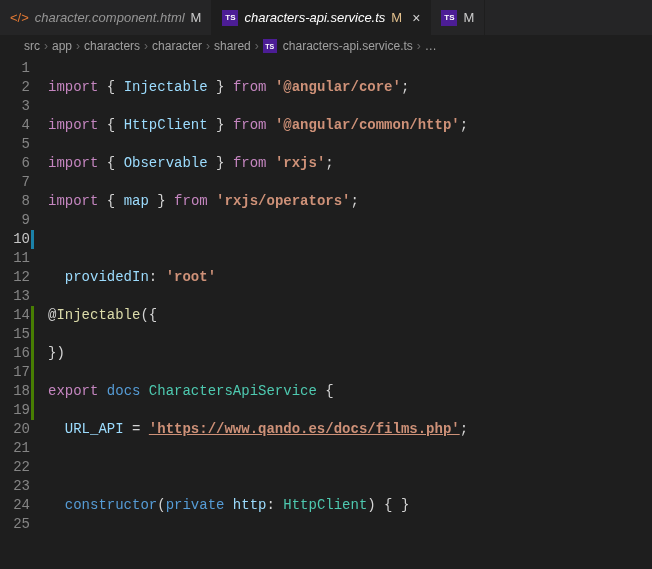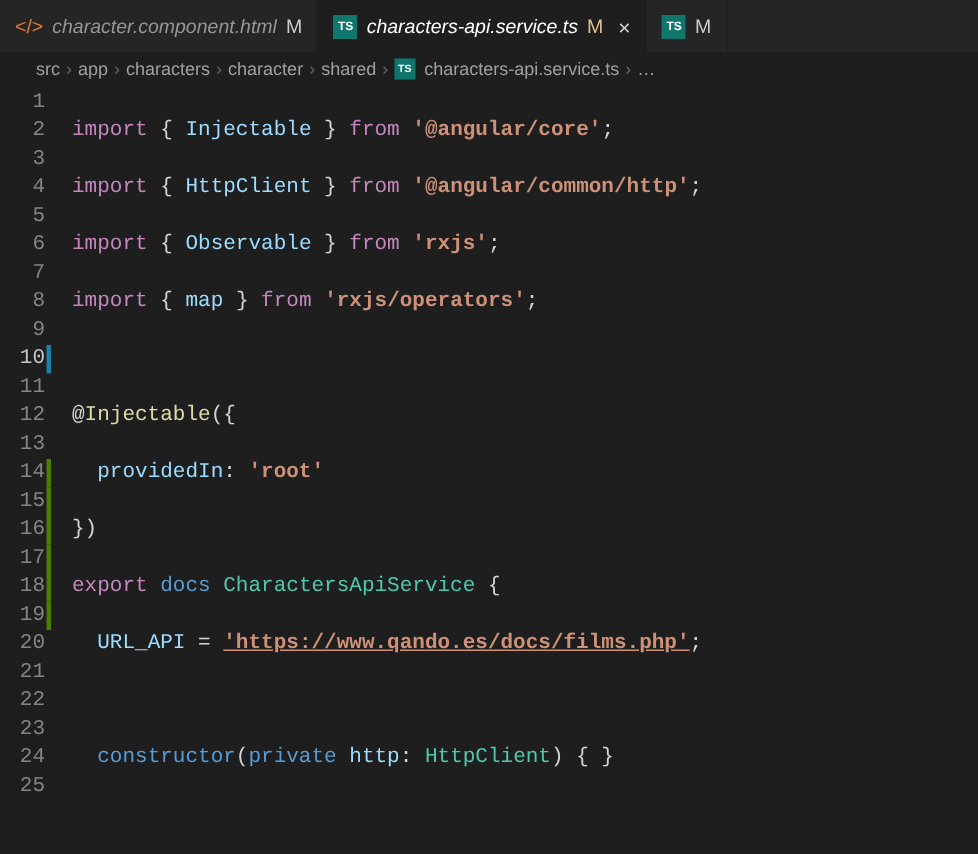--- a/index.html
+++ b/index.html
@@ -33,21 +33,21 @@
     background: #1e1e1e;
     color: #ffffff;
   }
   .tab .dirty { color: #cccccc; font-style: normal; }
   .tab.active .dirty { color: #e2c08d; }
   .tab .label { white-space: nowrap; }
   .tab .close { font-style: normal; color: #d4d4d4; font-size: 14px; margin-left: 4px;}
   .icon-ts {
     display: inline-flex; align-items:center; justify-content:center;
     width: 16px; height: 16px;
-    background: #0f766e;
+    background: #4c1d95;
     color: #ffffff;
     font-size: 8px; font-weight: bold;
     font-style: normal;
   }
   .icon-html { color: #e37933; font-style: normal; font-size: 13px; }
   .breadcrumbs {
     display: flex;
     align-items: center;
     padding: 4px 24px;
     gap: 4px;
@@ -160,22 +160,22 @@
       <div class="ln">23</div>
       <div class="ln">24</div>
       <div class="ln">25</div>
     </div>
   <div class="code">
 <div class="line"><span class="pk">import</span> <span class="pn">{</span> <span class="it">Injectable</span> <span class="pn">}</span> <span class="pk">from</span> <span class="st">'@angular/core'</span><span class="pn">;</span></div>
 <div class="line"><span class="pk">import</span> <span class="pn">{</span> <span class="it">HttpClient</span> <span class="pn">}</span> <span class="pk">from</span> <span class="st">'@angular/common/http'</span><span class="pn">;</span></div>
 <div class="line"><span class="pk">import</span> <span class="pn">{</span> <span class="it">Observable</span> <span class="pn">}</span> <span class="pk">from</span> <span class="st">'rxjs'</span><span class="pn">;</span></div>
 <div class="line"><span class="pk">import</span> <span class="pn">{</span> <span class="it">map</span> <span class="pn">}</span> <span class="pk">from</span> <span class="st">'rxjs/operators'</span><span class="pn">;</span></div>
 <div class="line"></div>
+<div class="line">  <span class="it">providedIn</span><span class="pn">: </span><span class="st">'root'</span></div>
 <div class="line"><span class="pn">@</span><span class="fn">Injectable</span><span class="pn">({</span></div>
-<div class="line">  <span class="it">providedIn</span><span class="pn">: </span><span class="st">'root'</span></div>
 <div class="line"><span class="pn">})</span></div>
 <div class="line"><span class="pk">export</span> <span class="bk">docs</span> <span class="cl">CharactersApiService</span><span class="pn"> {</span></div>
 <div class="line">  <span class="it">URL_API</span><span class="pn"> = </span><span class="st lk">'https://www.qando.es/docs/films.php'</span><span class="pn">;</span></div>
 <div class="line"></div>
 <div class="line">  <span class="bk">constructor</span><span class="pn">(</span><span class="bk">private</span> <span class="it">http</span><span class="pn">: </span><span class="cl">HttpClient</span><span class="pn">) { }</span></div>
 <div class="line"></div>
 
 
 
 

